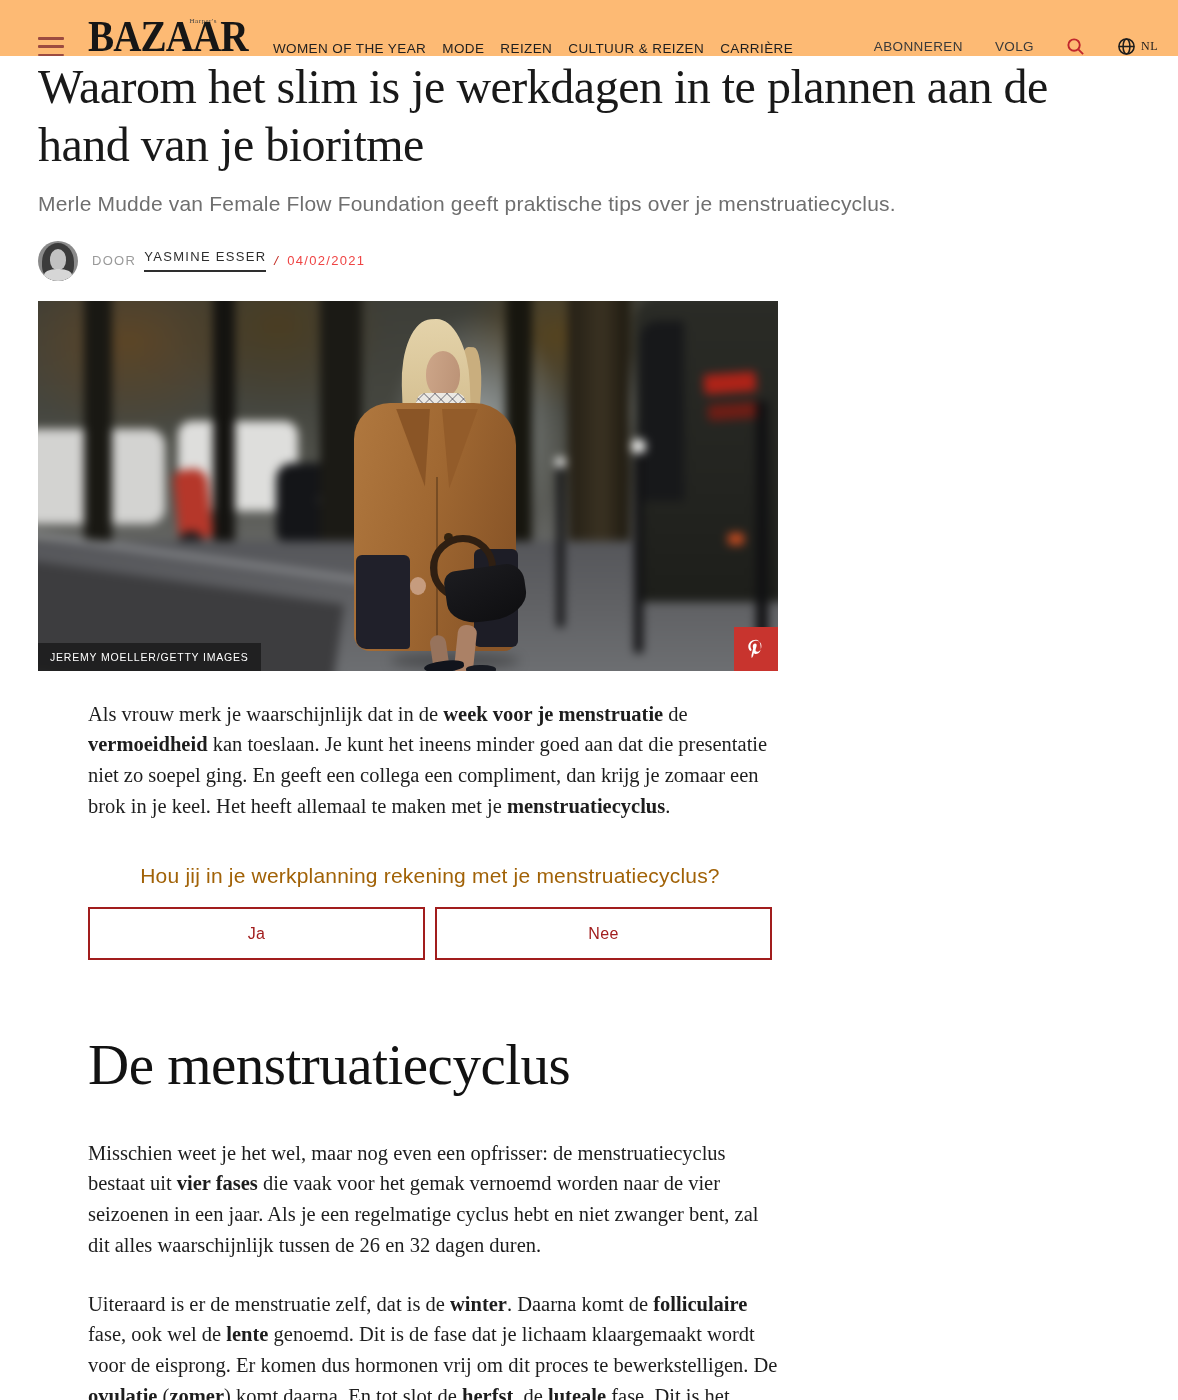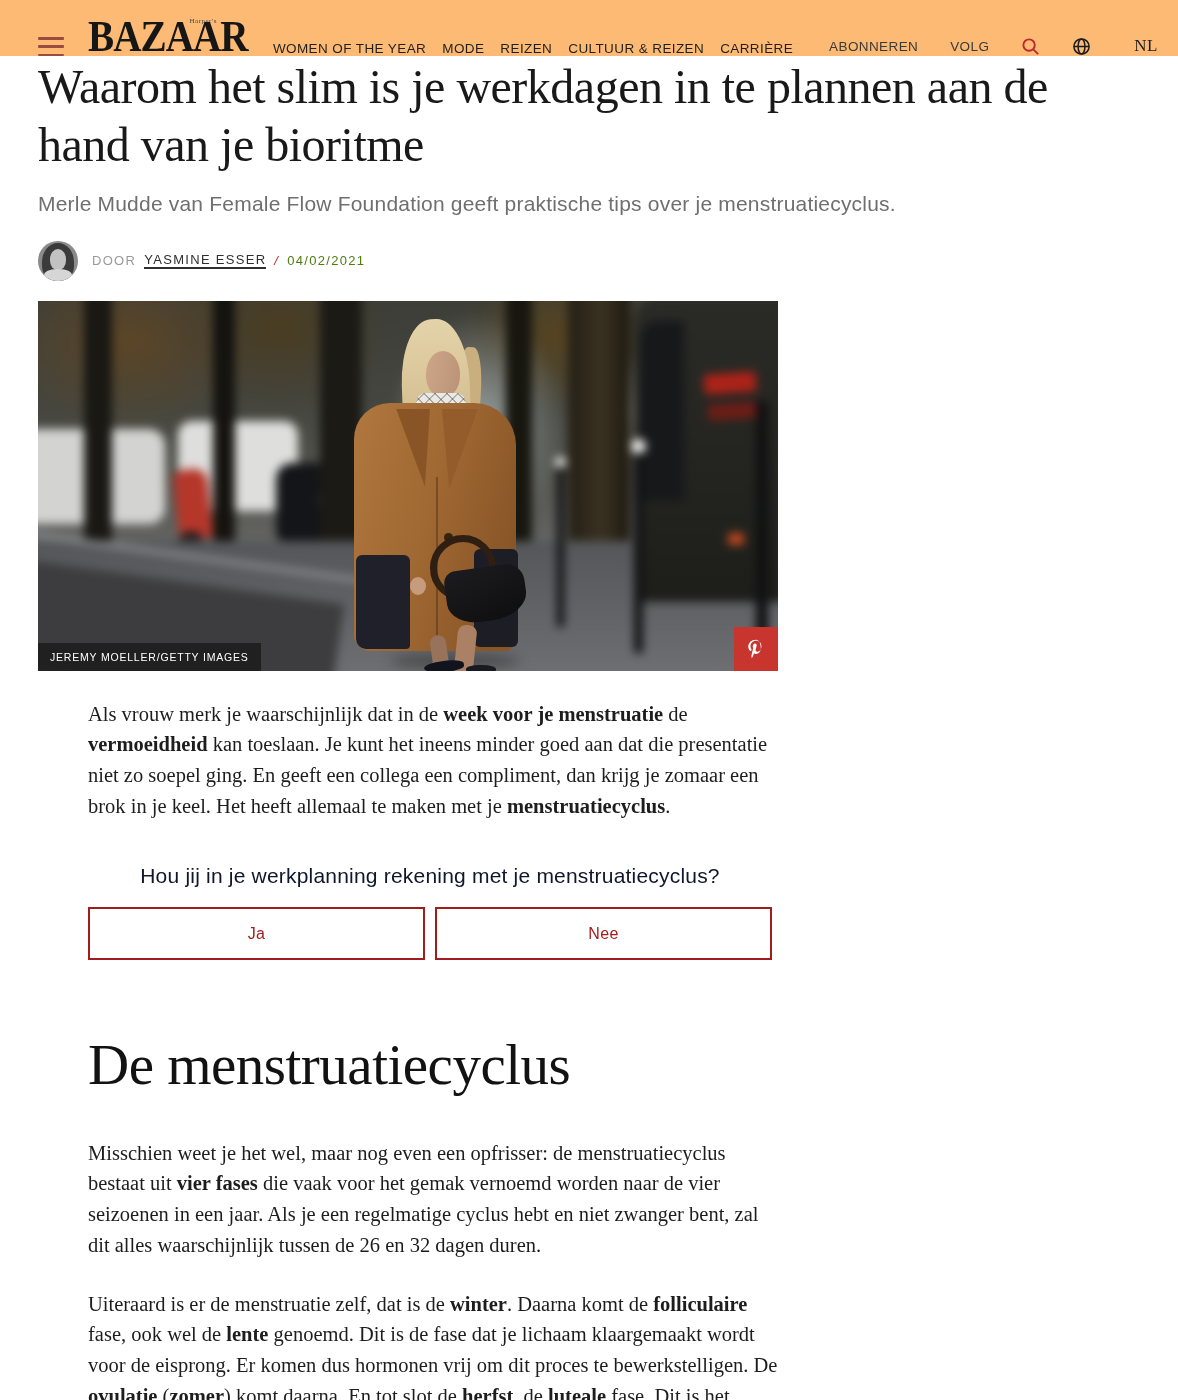--- a/index.html
+++ b/index.html
@@ -11,36 +11,36 @@
   .burger { width:26px; height:19px; display:flex; flex-direction:column; justify-content:space-between; cursor:pointer; margin-right:24px; }
   .burger span { display:block; height:2.5px; background:#9c4b40; border-radius:1px; }
   .logo { position:relative; display:flex; align-items:center; margin-right:20px; cursor:pointer; }
   .logo .brand { font-family:"Liberation Serif", serif; font-weight:700; font-size:40px; letter-spacing:-1px; color:#161616; transform:scale(0.98,1.12); transform-origin:left center; line-height:1; }
   .logo .harpers { position:absolute; top:1px; right:34px; font-family:"Liberation Serif", serif; font-size:7px; color:#444; letter-spacing:0.5px; }
   .navitems { display:flex; align-items:center; gap:16px; margin-left:2px; }
   .navitems a { font-size:13.5px; letter-spacing:0.4px; color:#1f1f1f; text-decoration:none; white-space:nowrap; font-weight:500; cursor:pointer; }
   .nav-right { margin-left:auto; display:flex; align-items:center; gap:32px; }
   .nav-right a { font-size:13.5px; letter-spacing:0.4px; color:#3a3a3a; text-decoration:none; font-weight:500; cursor:pointer; }
   .icon-btn { display:flex; align-items:center; gap:5px; cursor:pointer; }
-  .locale-label { font-family:"Liberation Serif", serif; font-size:17px; color:#1c1c1c; letter-spacing:0.5px;margin-left:38px; }
+  .locale-label { font-family:"Liberation Serif", serif; font-size:12px; color:#1c1c1c; letter-spacing:0.5px; }
 
   
   .article { padding:0 38px; }
   h1.headline { font-family:"Liberation Serif", serif; font-weight:500; font-size:48px; line-height:1.2; letter-spacing:-0.5px; color:#191919; max-width:1090px; margin-top:2px; }
   .subtitle { margin-top:16px; font-size:21px; line-height:1.4; color:#6f6f6f; letter-spacing:0.2px; max-width:980px; }
   .byline { margin-top:22px; display:flex; align-items:center; gap:14px; }
   .avatar { width:40px; height:40px; border-radius:50%; overflow:hidden; position:relative; background:#8a8a8a; flex:0 0 auto; }
   .avatar .hair { position:absolute; left:4px; top:2px; width:32px; height:38px; border-radius:50% 50% 40% 40%; background:#3b3b3b; }
   .avatar .face { position:absolute; left:12px; top:8px; width:16px; height:21px; border-radius:50% 50% 45% 45%; background:#c2c2c2; }
   .avatar .shoulders { position:absolute; left:6px; top:28px; width:28px; height:14px; border-radius:45% 45% 0 0; background:#d6d6d6; }
   .byline-text { font-size:13px; letter-spacing:1.3px; display:flex; align-items:center; gap:8px; text-transform:uppercase; }
   .byline-text .door { color:#9a9a9a; }
-  .byline-text .author { color:#2e2e2e; border-bottom:2px solid #2e2e2e; padding-bottom:0; cursor:pointer; text-decoration:none; }
+  .byline-text .author { color:#2e2e2e; border-bottom:2px solid #2e2e2e; padding-bottom:6px; cursor:pointer; text-decoration:none; }
   .byline-text .slash { color:#c0261d; font-style:italic; }
-  .byline-text .date { color:#4d7c0f; }
+  .byline-text .date { color:#ef4444; }
 
   
   .hero { position:relative; width:740px; height:370px; margin-top:20px; overflow:hidden; background:#4a4b47; }
   .hero .bg { position:absolute; inset:-10px; filter:blur(5px); }
   .hero .base { position:absolute; inset:0;
     background:linear-gradient(180deg,#3c3d37 0%,#45463f 30%,#53544e 48%,#61625f 62%,#6f7172 78%,#7b7d7f 100%); }
   .blob { position:absolute; border-radius:50%; }
   .shape { position:absolute; }
   .hero .street { position:absolute; left:0; right:0; top:250px; bottom:0;
     background:linear-gradient(180deg,#55565a 0%,#606164 45%,#6e7073 100%); }
@@ -51,21 +51,21 @@
 
   .woman { position:absolute; left:300px; top:8px; width:200px; height:362px; z-index:20; }
   .woman > div { position:absolute; }
 
   
   .bodycol { width:692px; margin-left:50px; font-family:"Liberation Serif", serif; font-size:20.5px; line-height:1.5; color:#1d1d1d; }
   .bodycol p { margin-top:28px; }
   .bodycol p b { font-weight:700; }
 
   .poll { margin-top:38px; width:684px; }
-  .poll-q { text-align:center; font-family:"Liberation Sans", sans-serif; font-size:21px; color:#0f172a; letter-spacing:0.2px; }
+  .poll-q { text-align:center; font-family:"Liberation Sans", sans-serif; font-size:21px; color:#a16207; letter-spacing:0.2px; }
   .poll-row { display:flex; gap:10px; margin-top:16px; }
   .poll-btn { flex:1; height:53px; background:#fff; border:2px solid #a11d1d; color:#a11d1d; font-family:"Liberation Sans", sans-serif; font-size:16px; letter-spacing:0.3px; cursor:pointer; }
 
   h2.section { font-family:"Liberation Serif", serif; font-weight:500; font-size:57px; letter-spacing:-0.5px; color:#121212; margin-top:62px; }
   .bodycol h2 + p { margin-top:30px; }
 </style>
 </head>
 <body>
 
 <header class="topnav">

